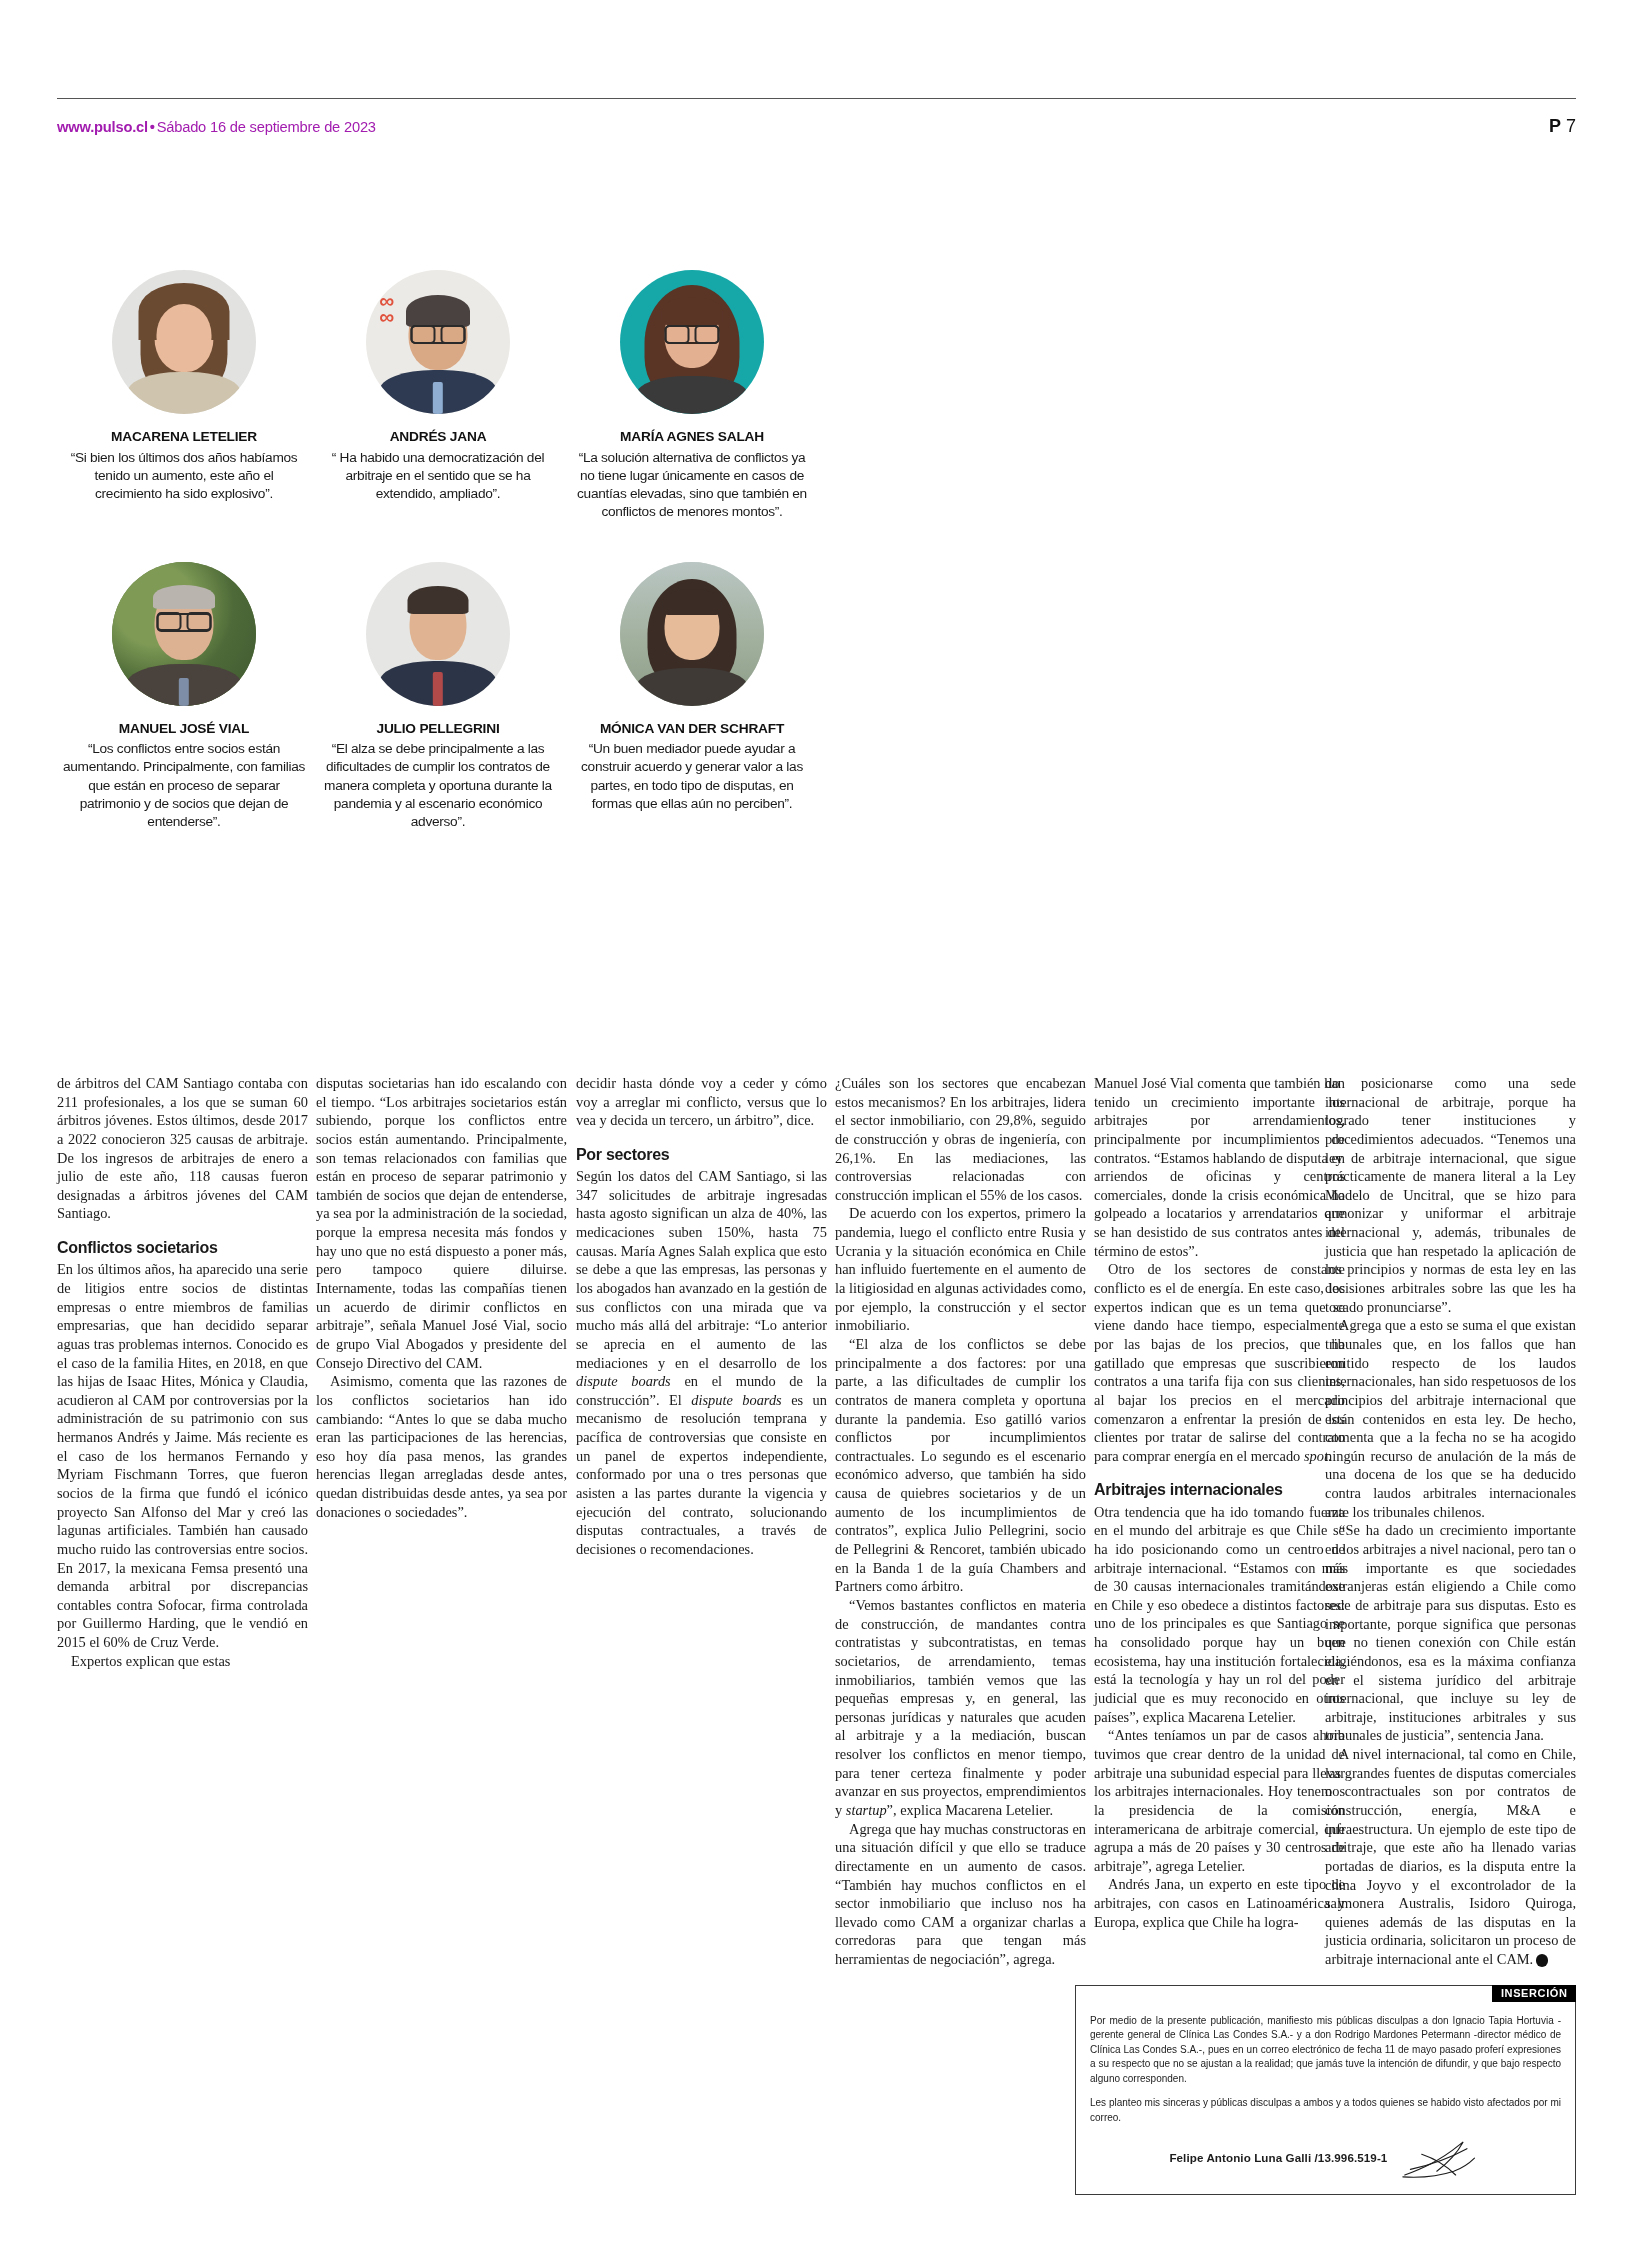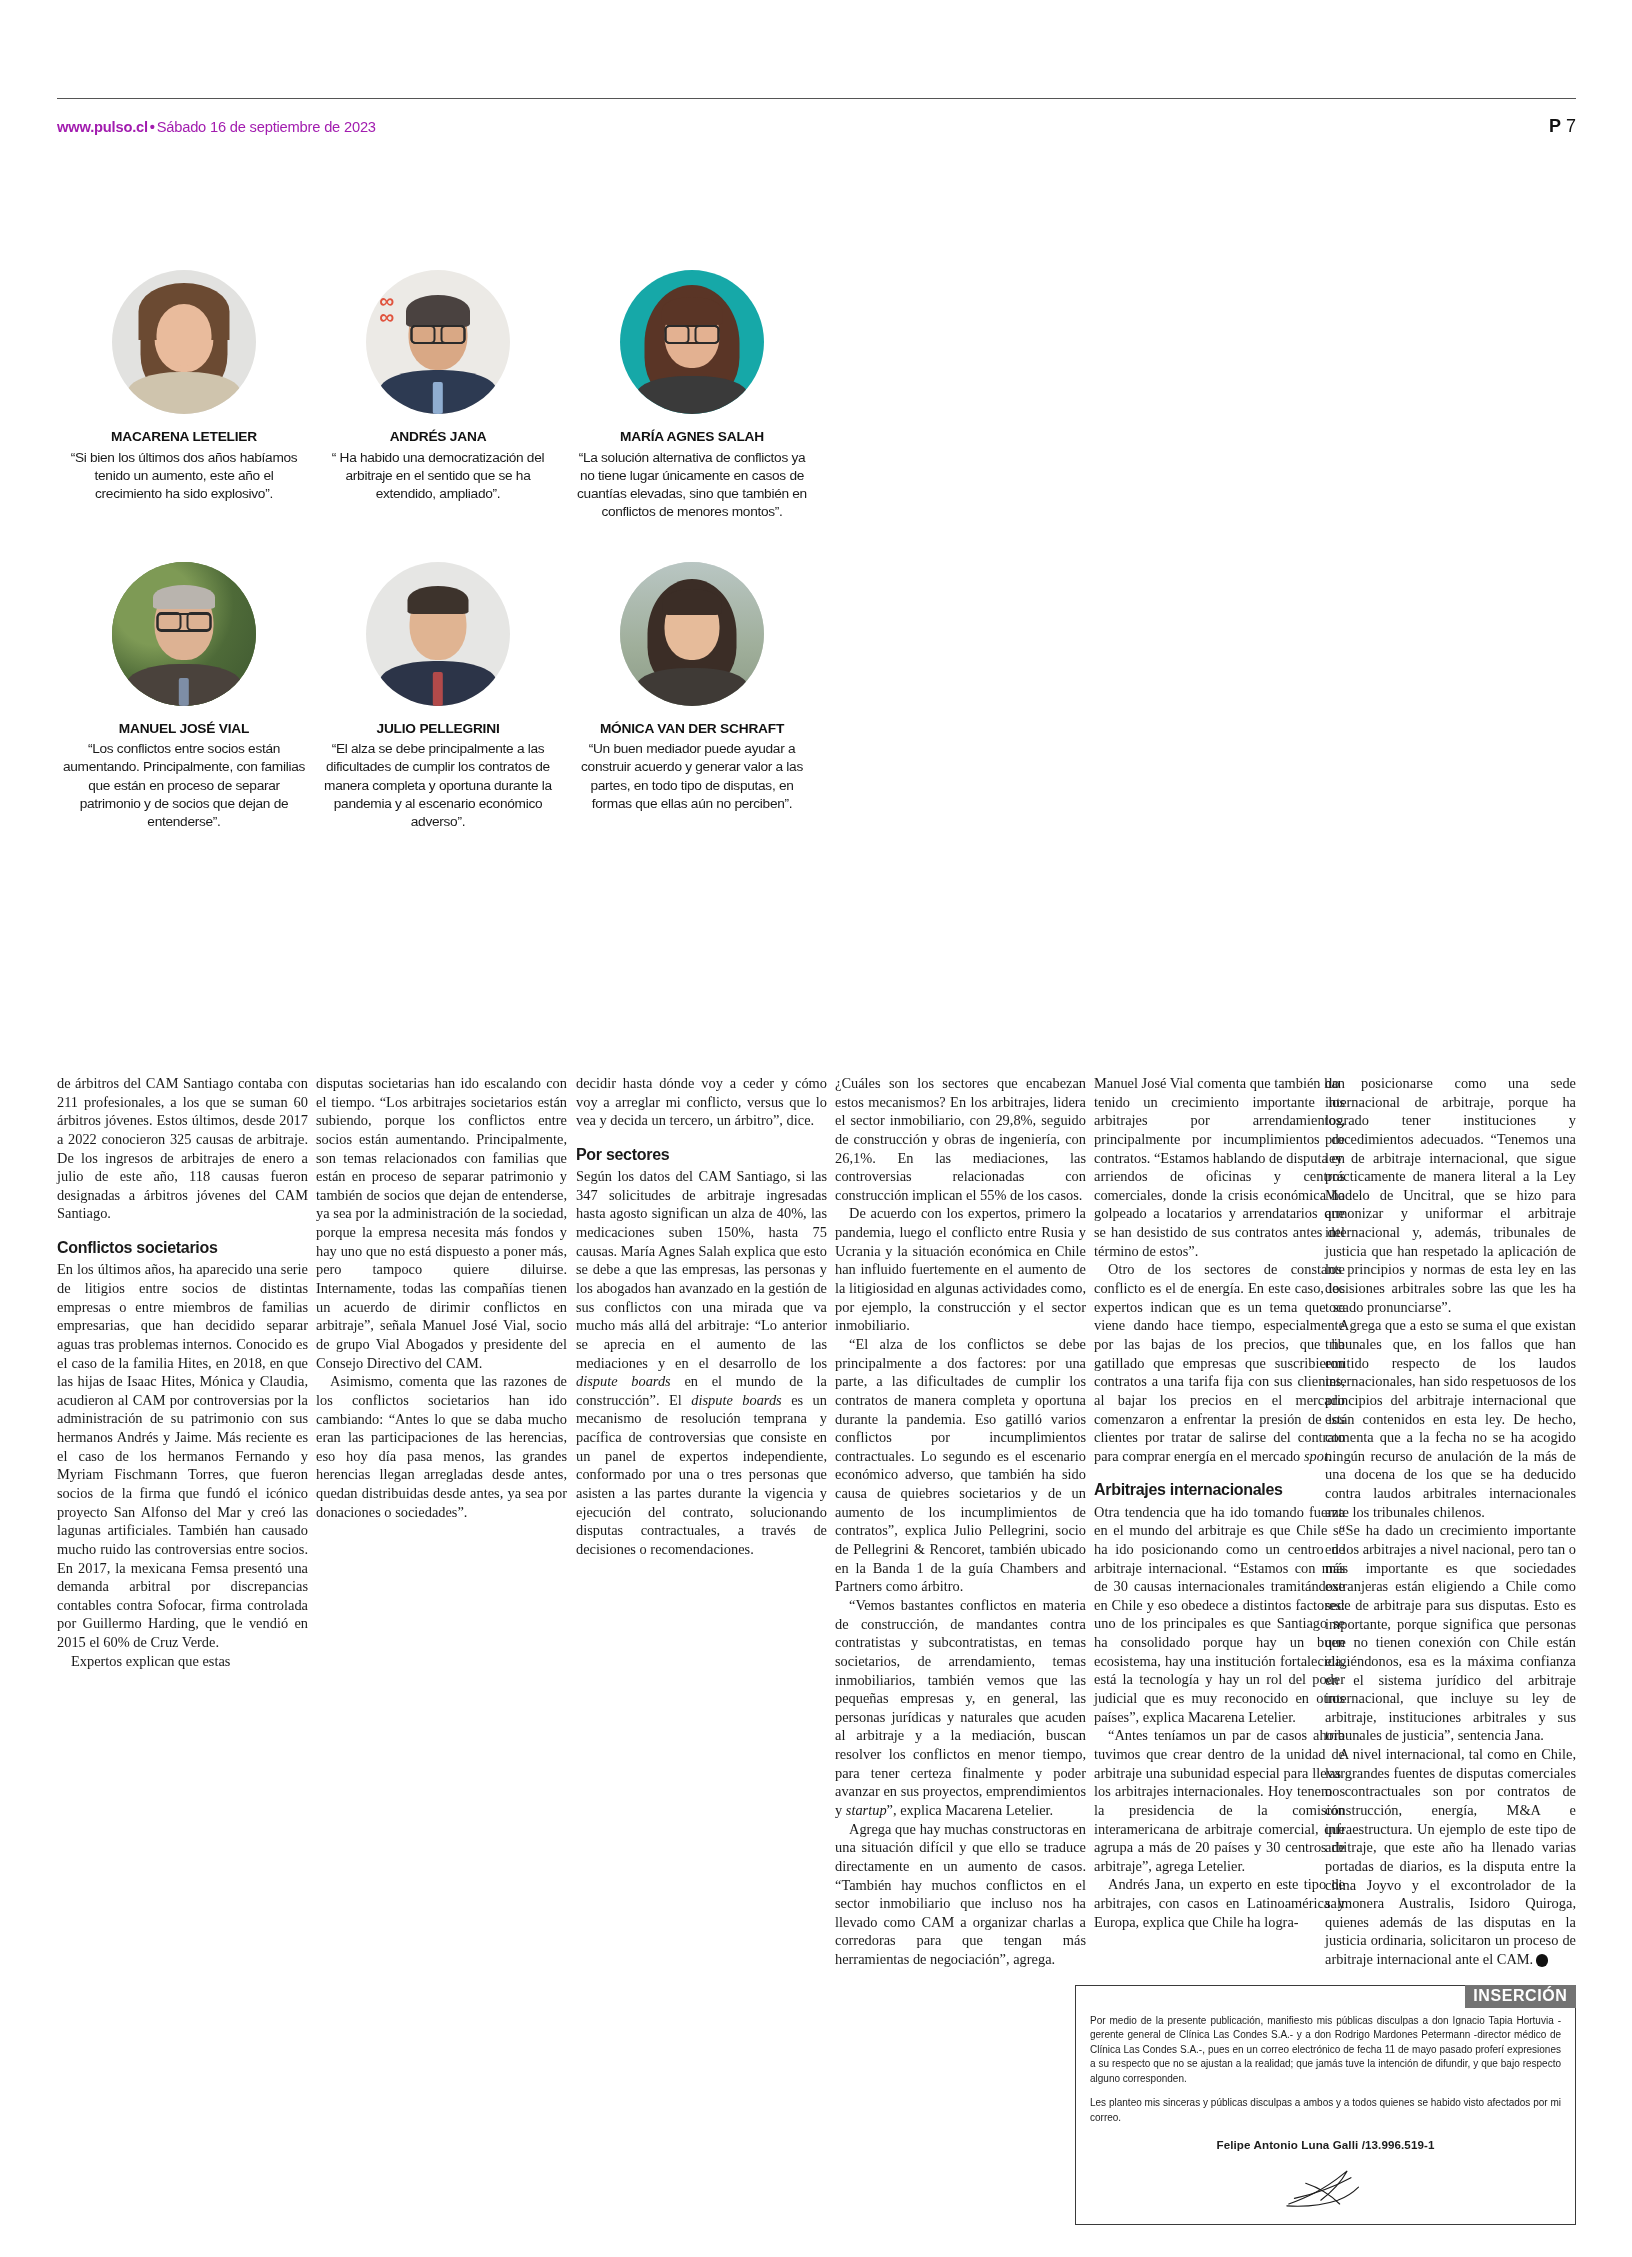--- a/index.html
+++ b/index.html
@@ -188,24 +188,24 @@
   .insercion-wrap {
     position: absolute;
     left: 1075px;
     top: 1985px;
     width: 501px;
   }
   .insercion-tag {
     position: absolute;
     right: 0;
     top: 0;
-    background: #737373;
+    background: #000000;
     color: #ffffff;
     font-family: "Liberation Sans", sans-serif;
-    font-size: 16px;
+    font-size: 11px;
     font-weight: bold;
     letter-spacing: 0.6px;
     padding: 1.9px 8.5px 2.8px 8.5px;
   }
   .insercion-box {
     border: 1.4px solid #3a3a3a;
     padding: 28px 14px 13.2px 14px;
     font-family: "Liberation Sans", sans-serif;
     font-size: 10px;
     line-height: 1.44;
@@ -214,21 +214,20 @@
     min-height: 159px;
     box-sizing: border-box;
   }
   .insercion-box p { margin: 0 0 10.4px 0; }
   .insercion-sign {
     display: flex;
     align-items: center;
     justify-content: center;
     gap: 13.2px;
     margin-top: 11.4px;
-    flex-direction: column;
   }
   .insercion-name {
     font-weight: bold;
     font-size: 11.6px;
     letter-spacing: 0.1px;
     white-space: nowrap;
   }
   .sig svg { display: block; }
 </style>
 </head>

